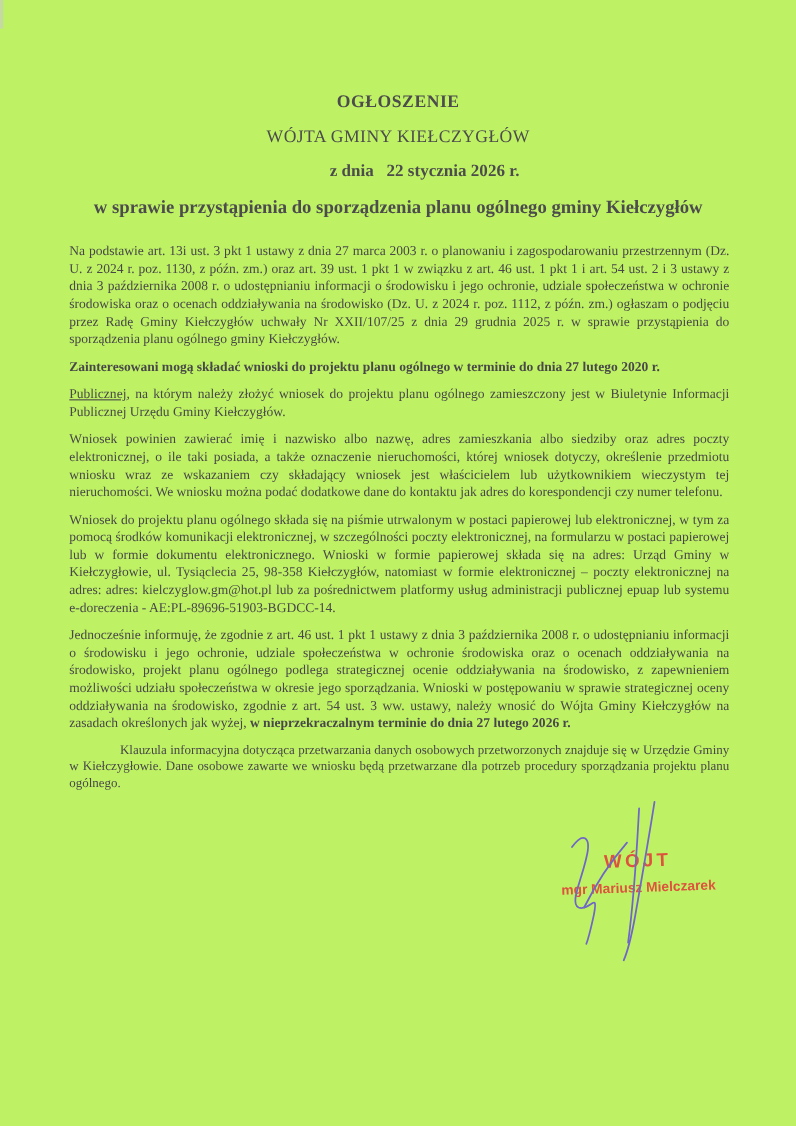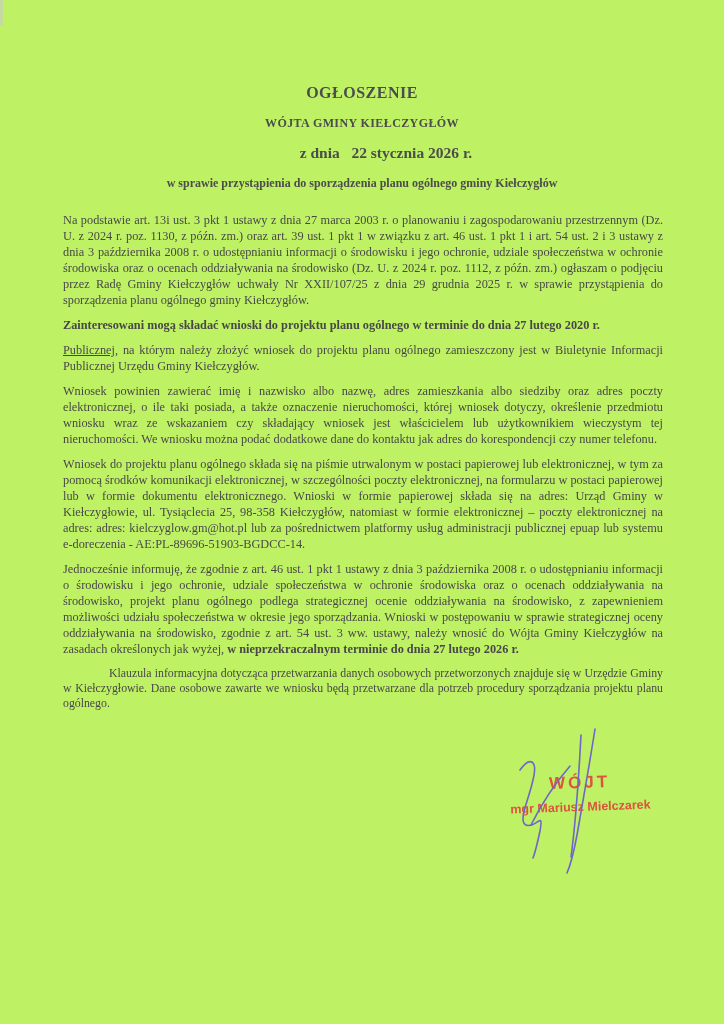--- a/index.html
+++ b/index.html
@@ -18,23 +18,23 @@
   .scan-edge {
     position: absolute; left: 0; top: 0; width: 3px; height: 26px;
     background: #c9c9c9; opacity: .6;
   }
   .header {
     padding-top: 84px;
     text-align: center;
     color: #4c4c4c;
   }
   .h-title   { font-size: 16px;   font-weight: bold; letter-spacing: .5px; margin: 0 0 14px 0; }
-  .h-sub     { font-size: 12px;   font-weight: bold; letter-spacing: .4px; margin: 0 0 13px 0; }
+  .h-sub     { font-size: 16px;   font-weight: normal; letter-spacing: .4px; margin: 0 0 13px 0; }
   .h-date    { font-size: 15.5px; font-weight: bold; margin: 0 0 14px 0; white-space: pre-wrap; padding-left: 48px; }
-  .h-subject { font-size: 12px;   font-weight: bold; margin: 0 0 21px 0; }
+  .h-subject { font-size: 17px;   font-weight: bold; margin: 0 0 21px 0; }
   .content {
     margin-left: 63px;
     width: 600px;
   }
   .content p {
     margin: 0 0 9px 0;
     font-size: 12.3px;
     line-height: 16px;
     text-align: justify;
     color: #484848;

